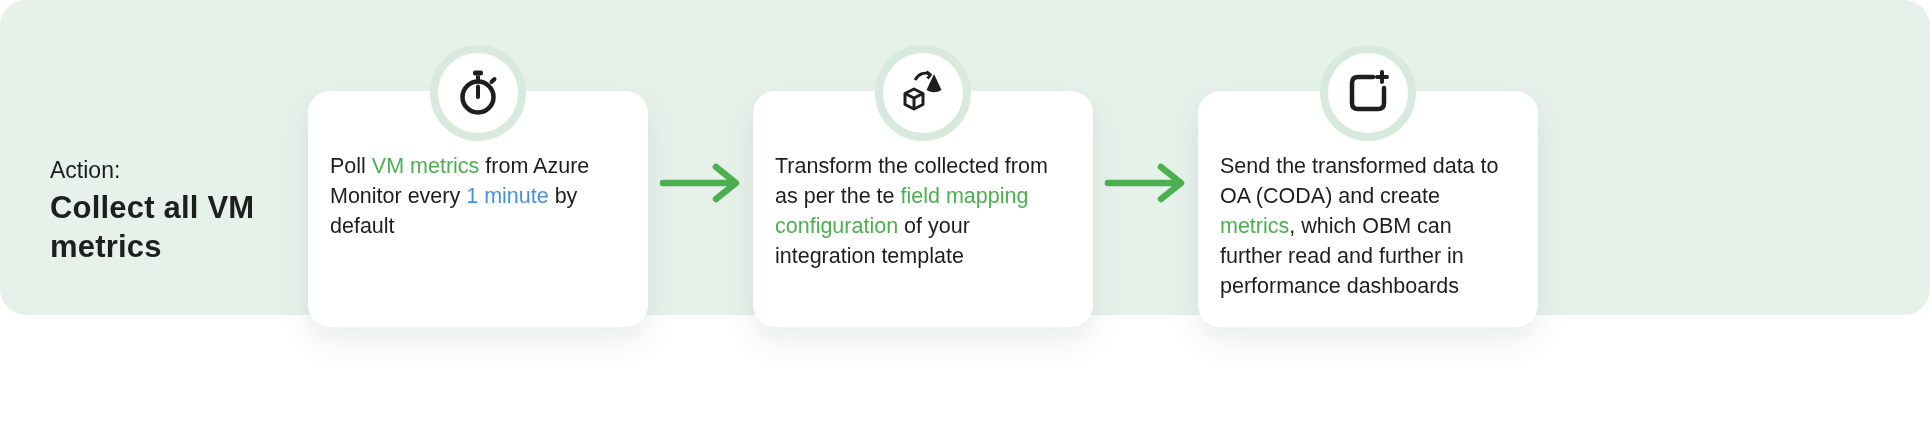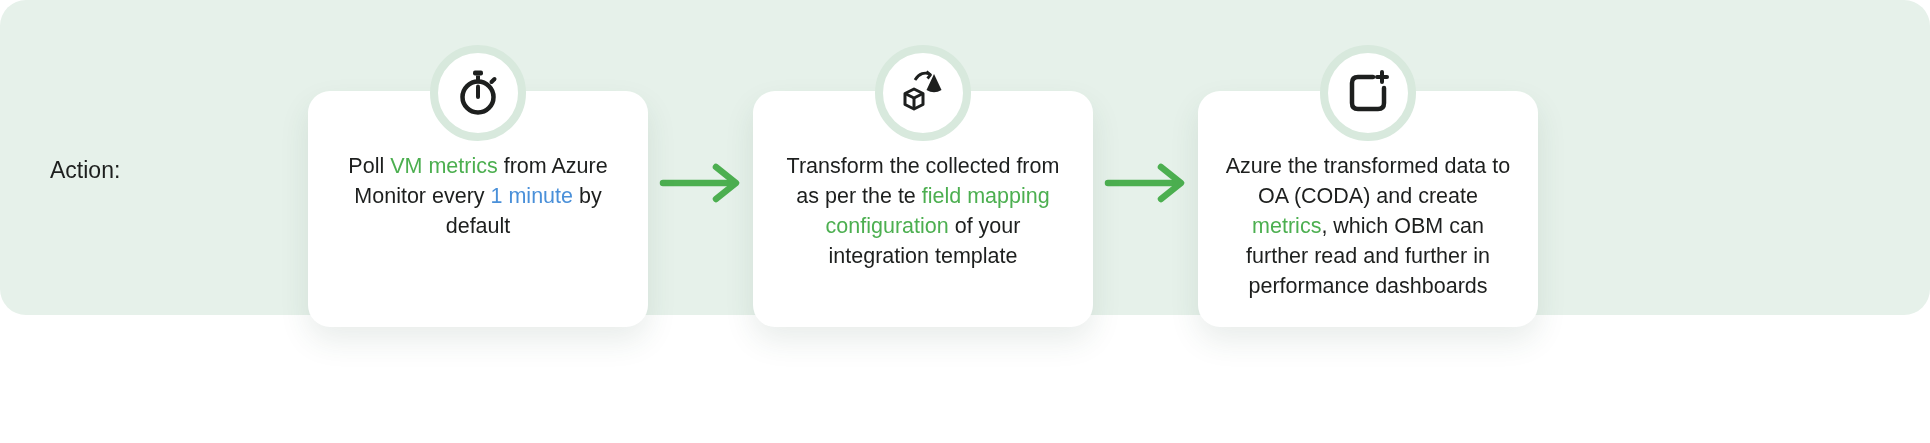--- a/index.html
+++ b/index.html
@@ -25,39 +25,40 @@
   .card-wrap{position:relative;width:340px;padding-top:46px;box-sizing:border-box;}
   .icon-badge{
     position:absolute;top:0;left:50%;transform:translateX(-50%);
     width:96px;height:96px;border-radius:50%;background:#ffffff;
     border:8px solid var(--ring,#d8e9dd);box-sizing:border-box;
     display:flex;align-items:center;justify-content:center;z-index:2;
   }
   .card{
     background:var(--card,#ffffff);border-radius:22px;height:236px;
     box-shadow:0 14px 30px rgba(44,77,58,.10);
-    padding:60px 22px 0;box-sizing:border-box;text-align:center;
+    padding:60px 22px 0;box-sizing:border-box;text-align:left;
   }
   .card p{
     margin:0;font-size:21.5px;line-height:1.4;font-weight:500;
     color:var(--text-dark,#1d1f1e);
   }
   .t-green{color:var(--green,#4caf50);}
   .t-blue{color:var(--blue,#4a90d9);}
   .arrow-cell{width:105px;display:flex;justify-content:center;margin-top:118px;flex:none;}
   .icon-badge svg{display:block;}
 </style>
 </head>
 <body>
 
 <div class="panel">
   <div class="content">
 
     <div class="hdr">
       <p class="kicker">Action:</p>
+      <p class="title">Collect all VM metrics</p>
     </div>
 
     <div class="card-wrap">
       <div class="icon-badge">
         <span>
           <svg width="48" height="48" viewBox="0 0 48 48" fill="none" stroke="#1d1f1e">
             <rect x="19" y="1.5" width="10" height="5" rx="2" fill="#1d1f1e" stroke="none"></rect>
             <line x1="24" y1="6.5" x2="24" y2="12" stroke-width="4"></line>
             <line x1="37.5" y1="13" x2="40.5" y2="10" stroke-width="4" stroke-linecap="round"></line>
             <circle cx="24" cy="28" r="15.5" stroke-width="4.5"></circle>
@@ -110,18 +111,18 @@
       <div class="icon-badge">
         <span>
           <svg width="48" height="48" viewBox="0 0 48 48" fill="none" stroke="#1d1f1e" stroke-linecap="round">
             <path d="M29 8 H14 Q8 8 8 14 V34 Q8 40 14 40 H34 Q40 40 40 34 V19" stroke-width="4.5"></path>
             <line x1="38" y1="3" x2="38" y2="13" stroke-width="4"></line>
             <line x1="33" y1="8" x2="43" y2="8" stroke-width="4"></line>
           </svg>
         </span>
       </div>
       <div class="card">
-        <p><span>Azure the transformed data to OA (CODA) and create </span><span class="t-green">metrics</span><span>, which OBM can further read and further in performance dashboards</span></p>
+        <p><span>Send the transformed data to OA (CODA) and create </span><span class="t-green">metrics</span><span>, which OBM can further read and further in performance dashboards</span></p>
       </div>
     </div>
 
   </div>
 </div>
 
 </body></html>

